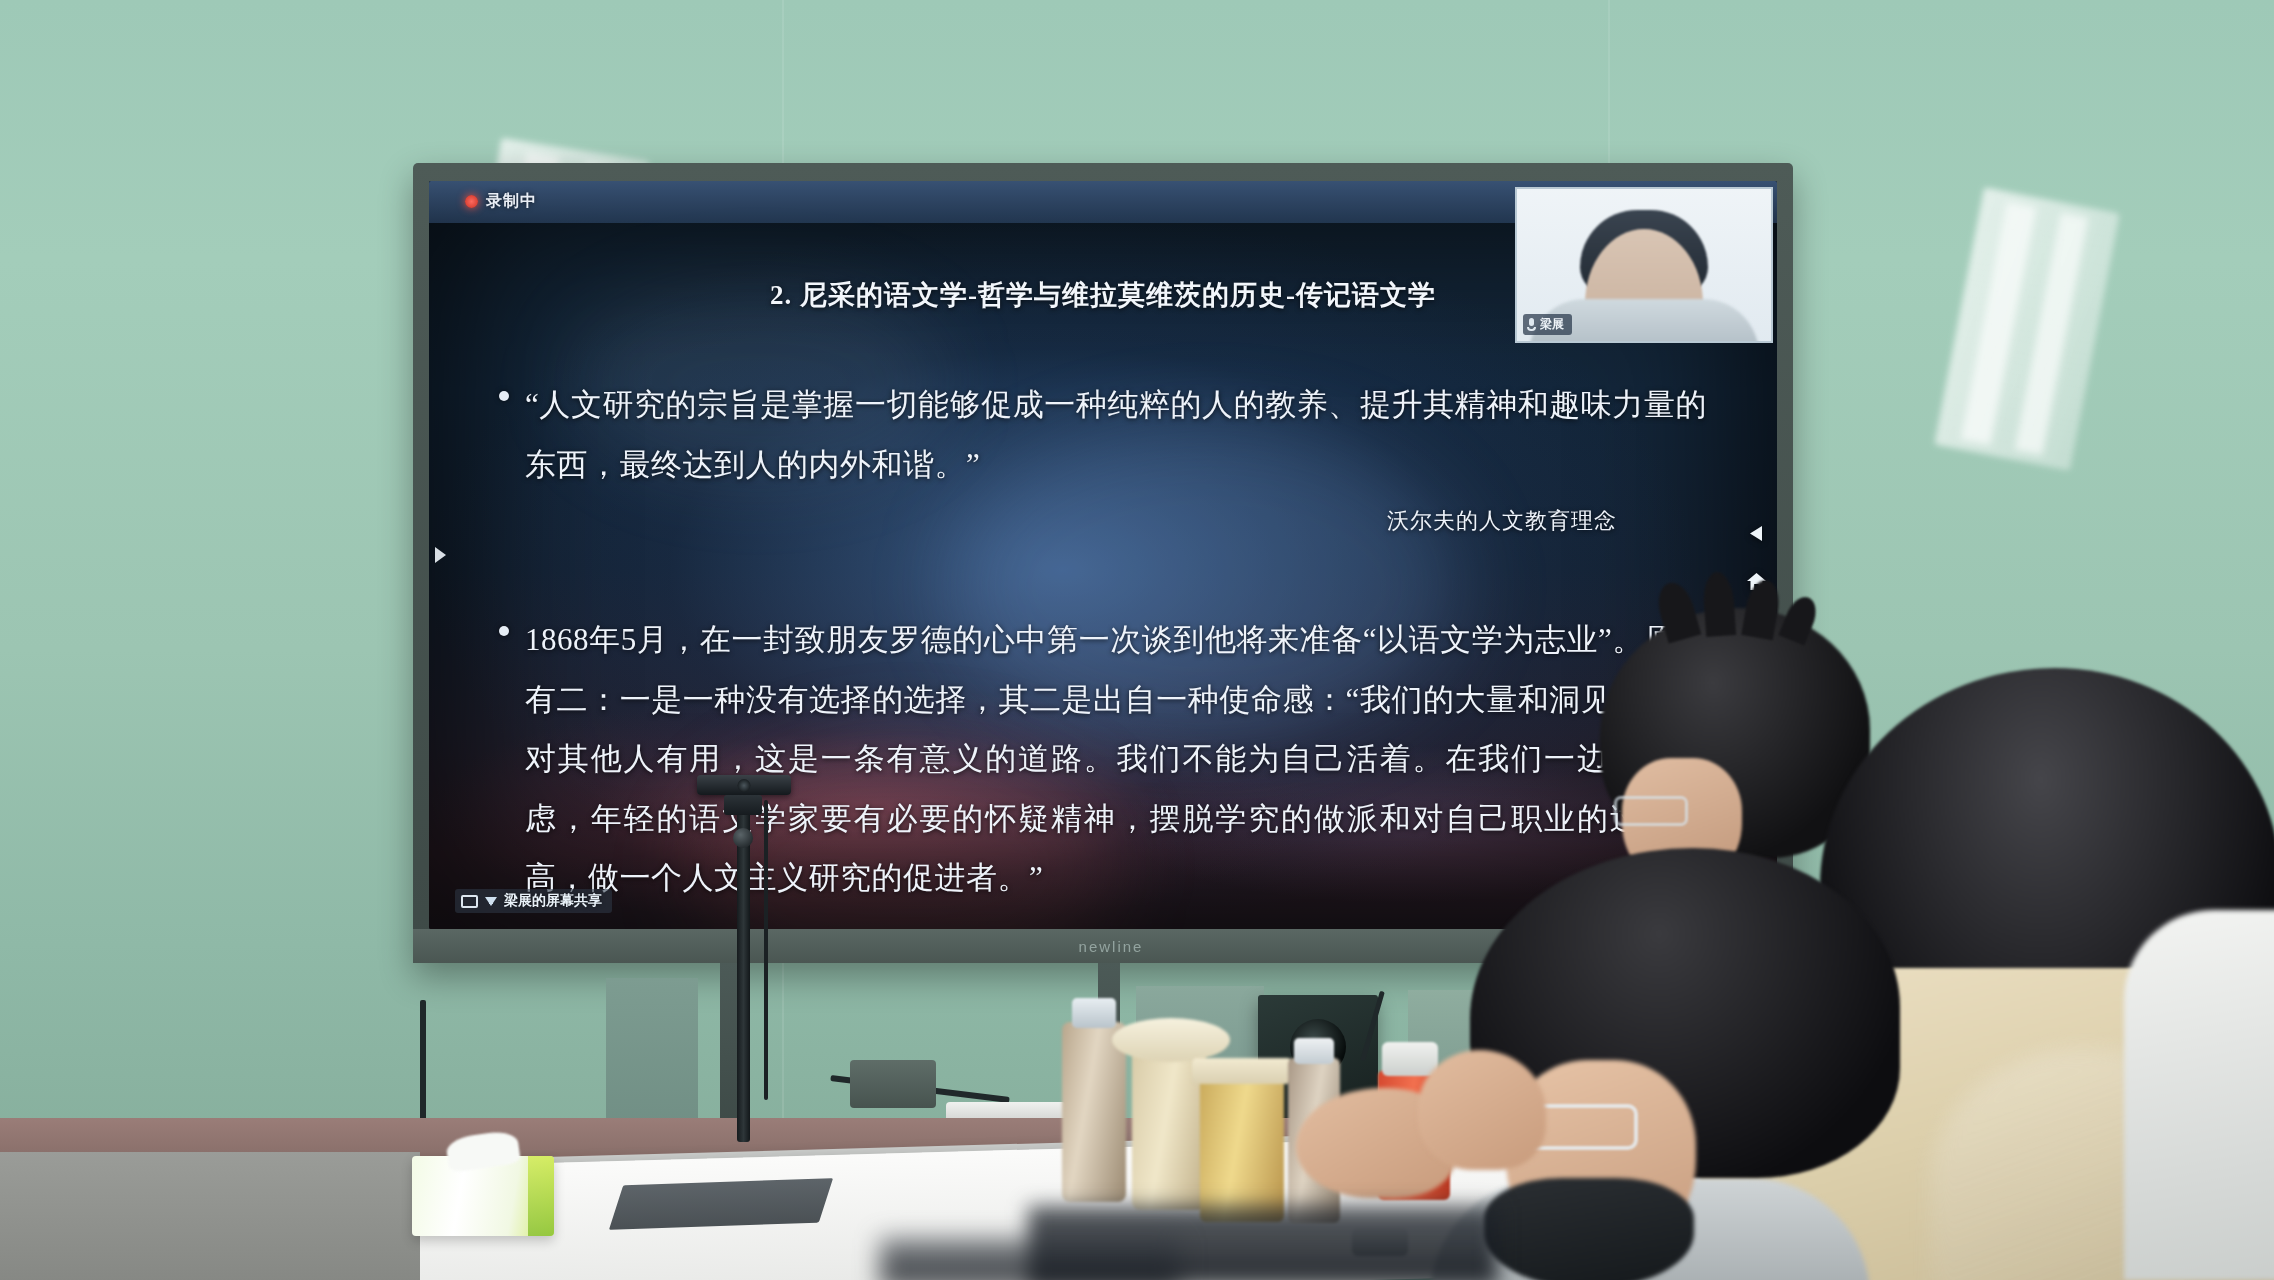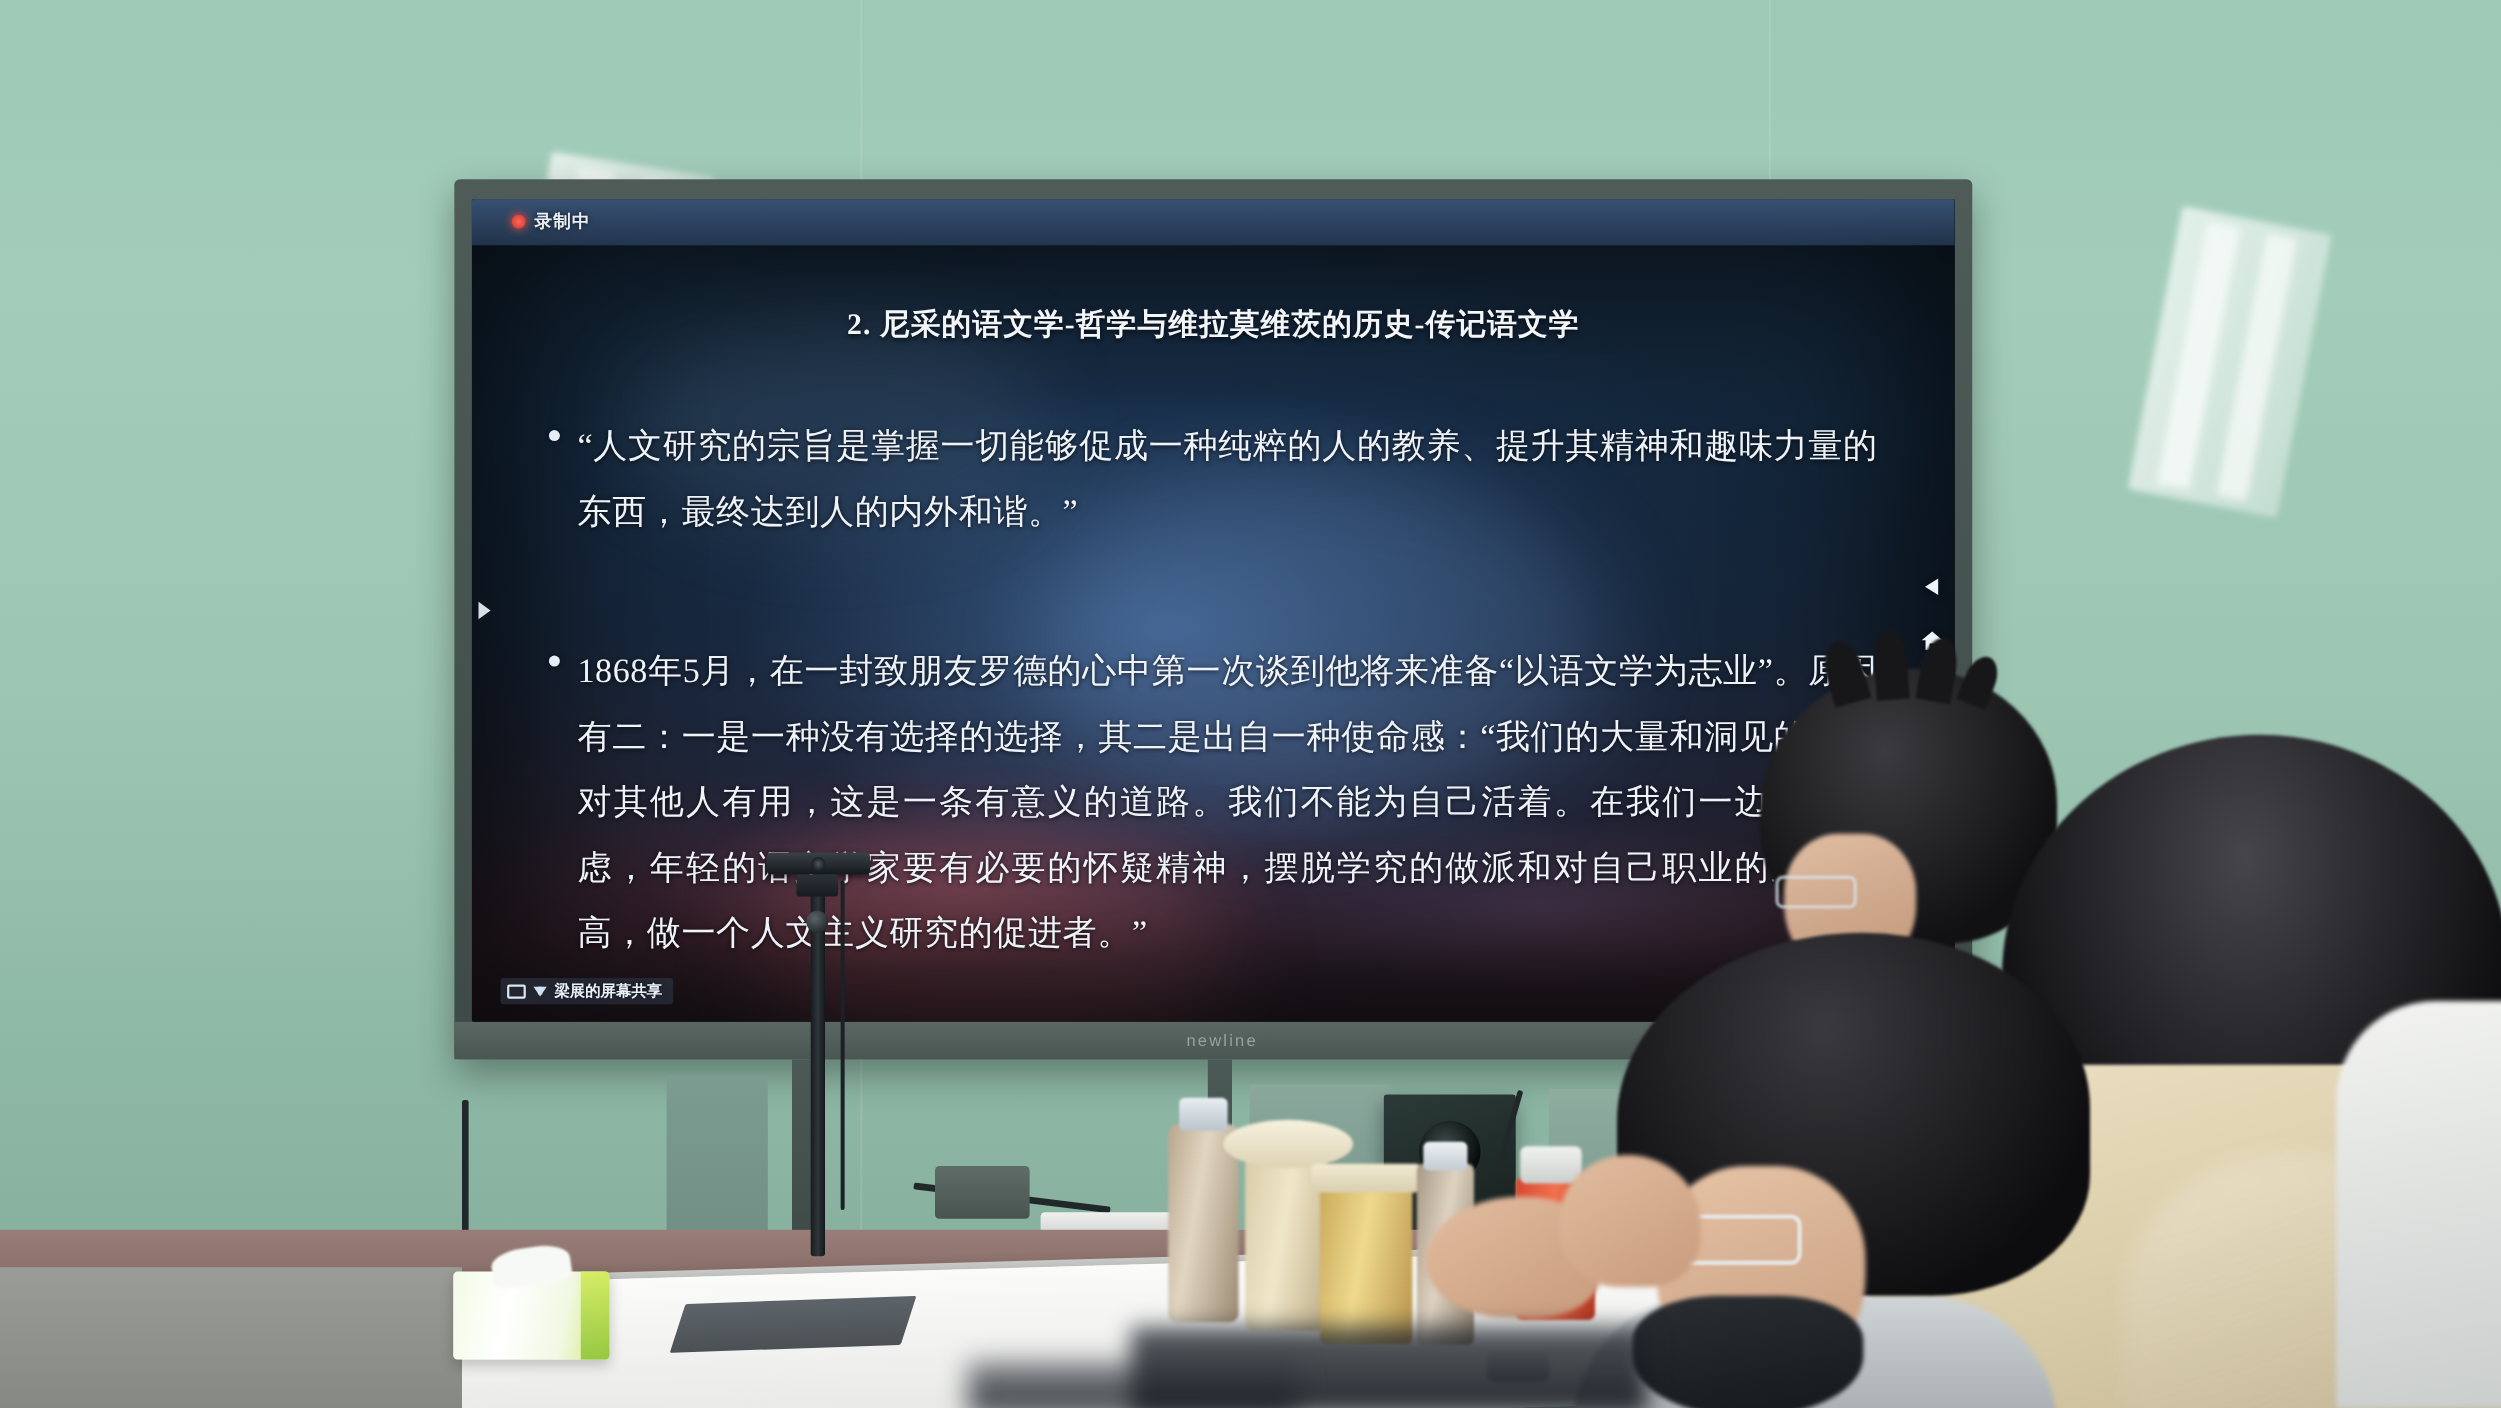--- a/index.html
+++ b/index.html
@@ -282,28 +282,42 @@
       <div class="glare" style="left:520px;  top:240px; width:520px; height:330px; background:rgba(130,175,235,.16);"></div>
       <div class="glare" style="left:260px;  top:560px; width:430px; height:250px; background:rgba(215,110,120,.16);"></div>
       <div class="slide-vig"></div>
 
       <div class="mtg-strip"></div>
       <div class="rec-badge">
         <span class="rec-dot"></span>
         <span class="rec-txt">录制中</span>
       </div>
 
+      <div class="pip">
+        <div class="pip-shade"></div>
+        <div class="pip-hair"></div>
+        <div class="pip-face"></div>
+        <div class="pip-body"></div>
+        <div class="pip-name">
+          <span class="mic">
+              <i class="cap"></i>
+              <i class="base"></i>
+            </span>
+          <span>梁展</span>
+        </div>
+      </div>
 
       <div class="slide-body">
         <div class="slide-title" id="t-title">2.   尼采的语文学-哲学与维拉莫维茨的历史-传记语文学</div>
 
         <div class="bullet-row">
           <span class="bull"></span>
           <div class="para">“人文研究的宗旨是掌握一切能够促成一种纯粹的人的教养、提升其精神和趣味力量的东西，最终达到人的内外和谐。”</div>
         </div>
+        <div class="attrib">沃尔夫的人文教育理念</div>
 
         <div class="gap"></div>
 
         <div class="bullet-row">
           <span class="bull"></span>
           <div class="para">1868年5月，在一封致朋友罗德的心中第一次谈到他将来准备“以语文学为志业”。原因有二：一是一种没有选择的选择，其二是出自一种使命感：“我们的大量和洞见的结合对其他人有用，这是一条有意义的道路。我们不能为自己活着。在我们一边则要考虑，年轻的语文学家要有必要的怀疑精神，摆脱学究的做派和对自己职业的过分抬高，做一个人文主义研究的促进者。”</div>
         </div>
       </div>
 
       <div class="edge-left"></div>

